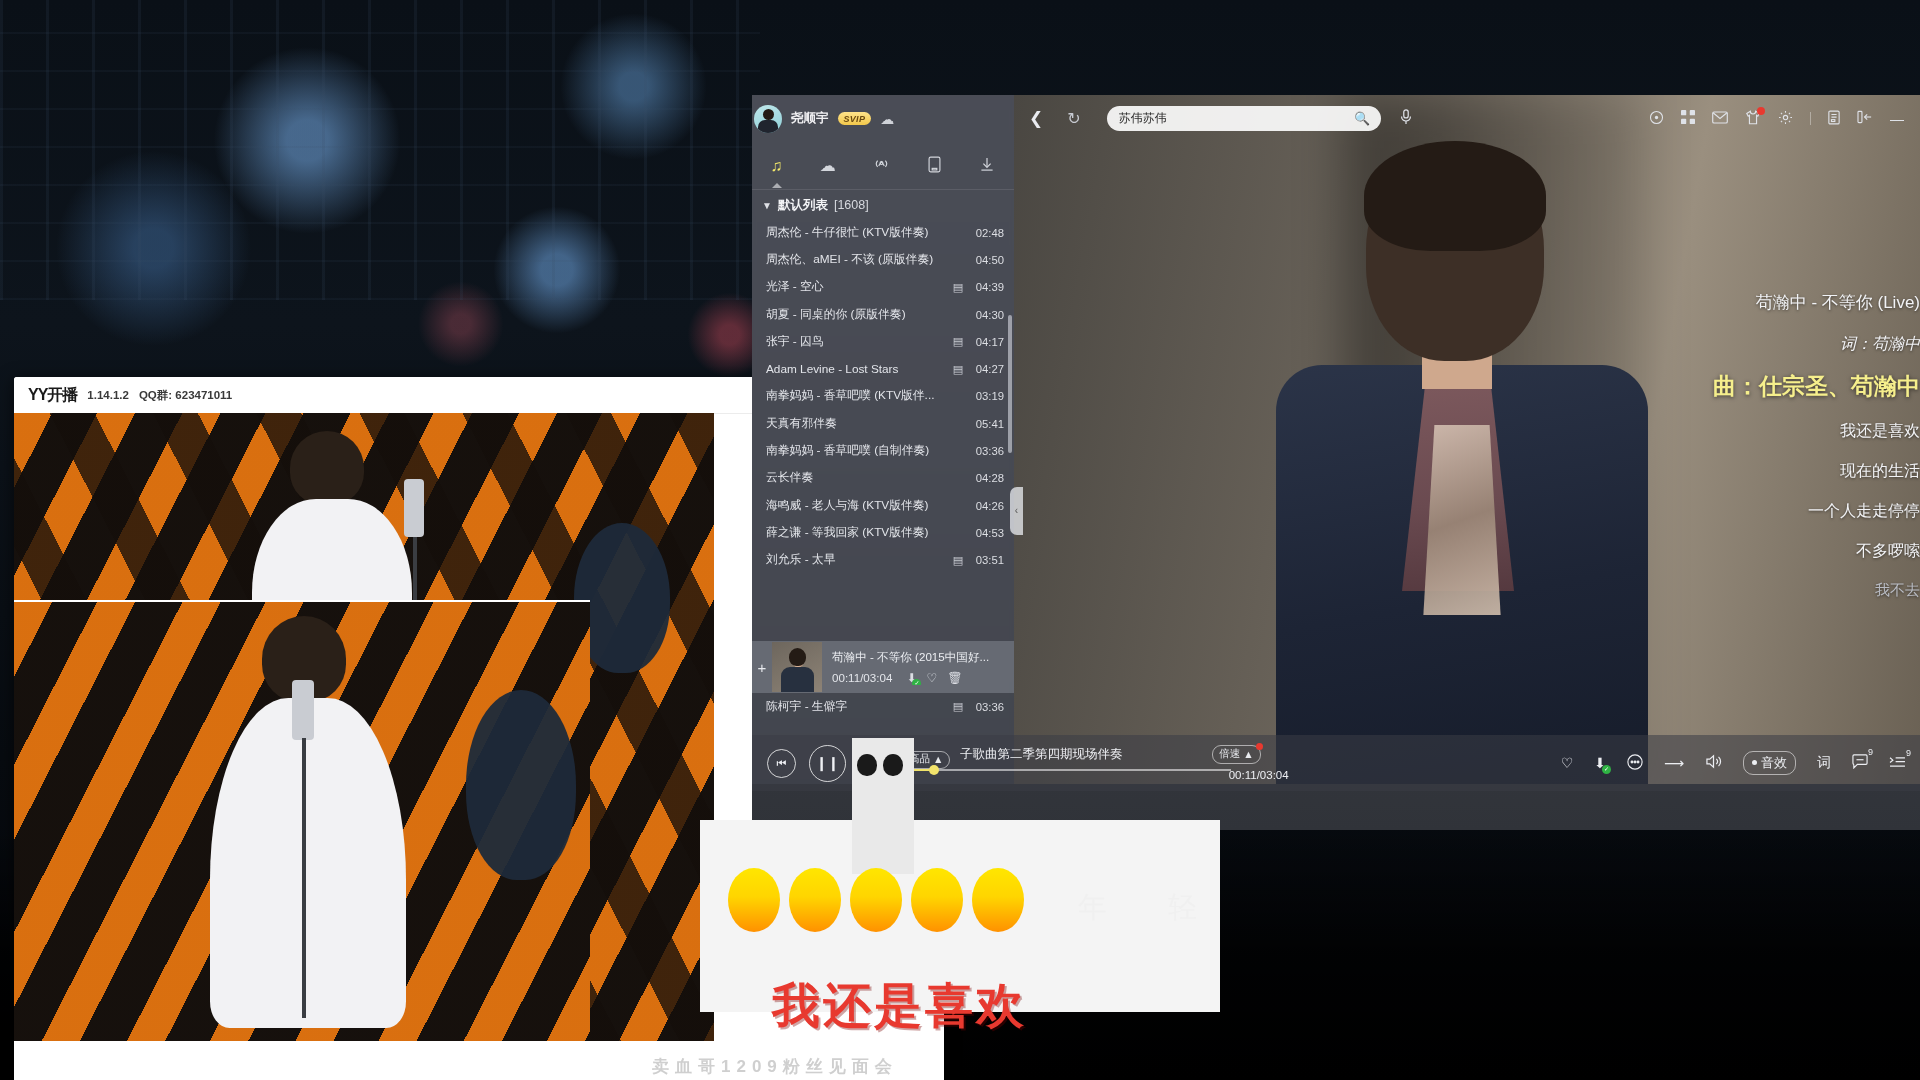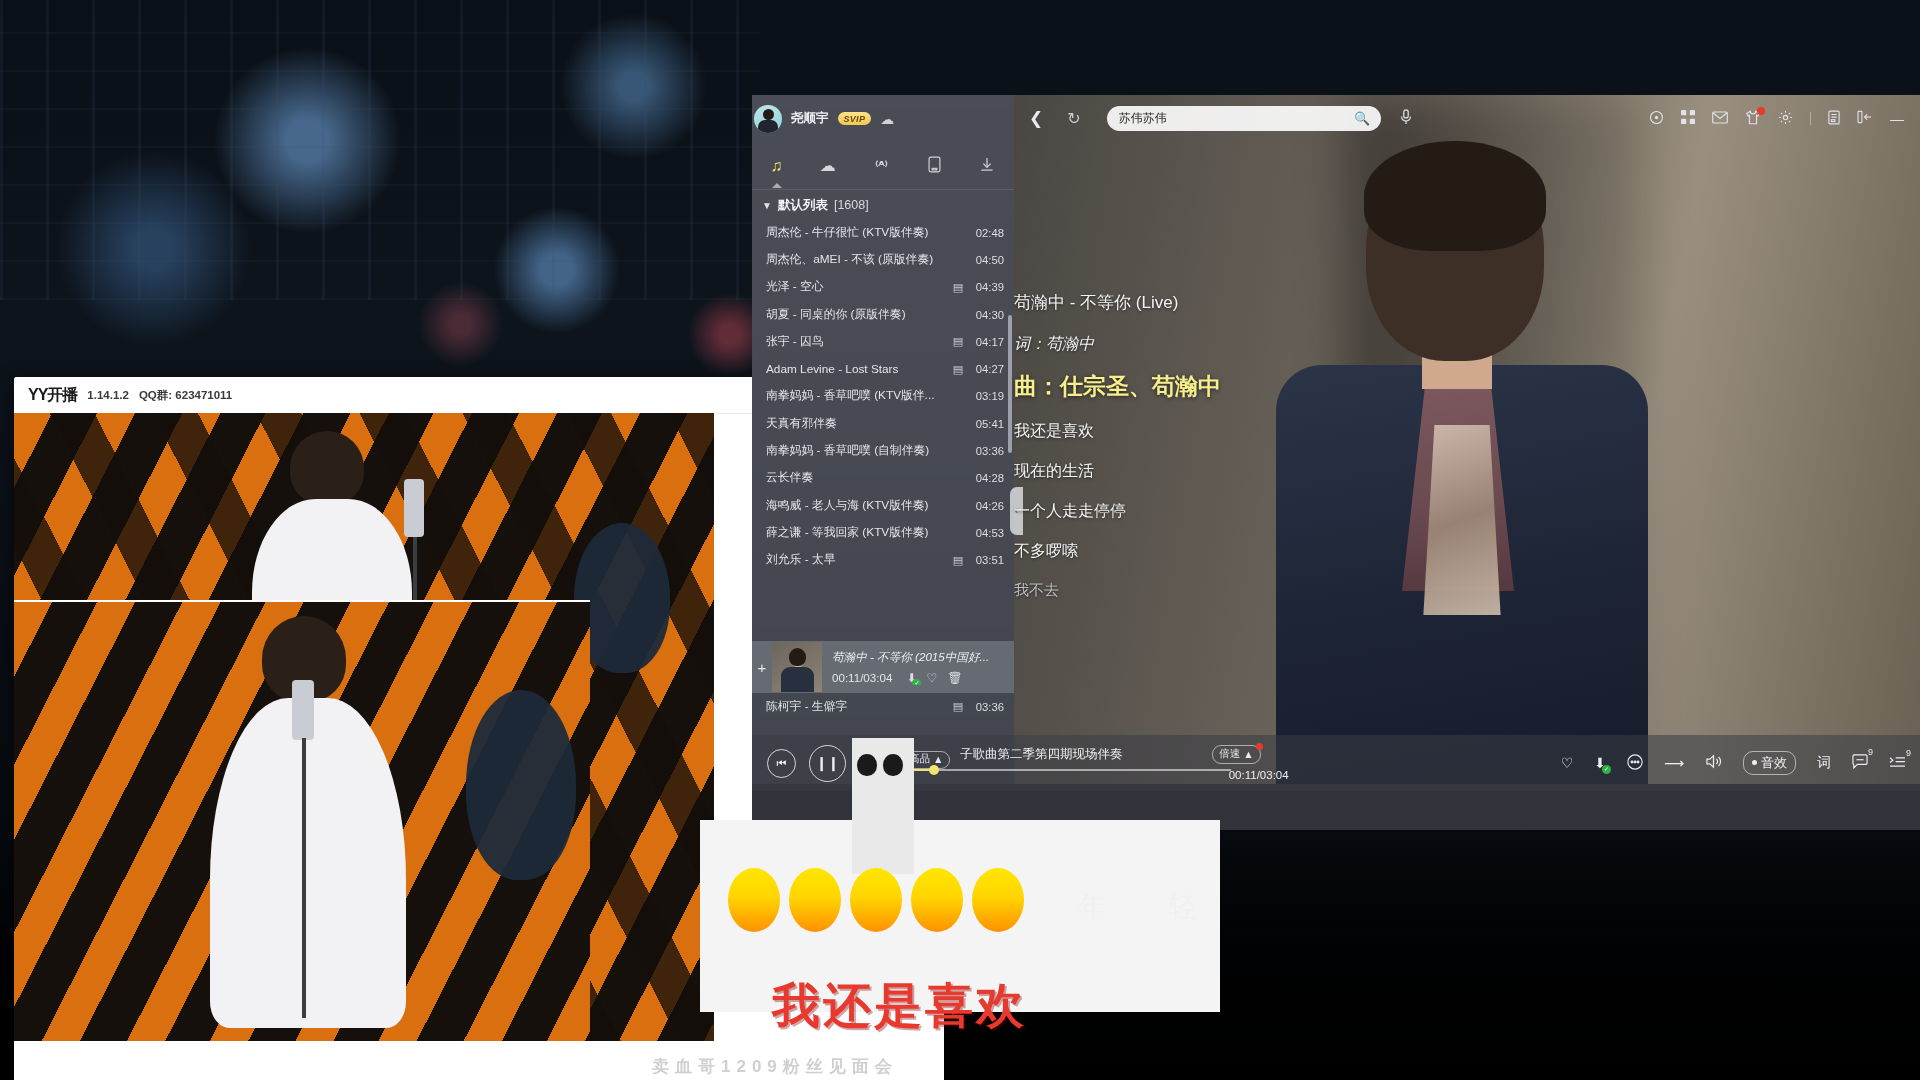--- a/index.html
+++ b/index.html
@@ -125,21 +125,21 @@
 
   .nowplaying{position:absolute;left:0;width:262px;height:52px;display:flex;align-items:center;
     background:rgba(150,155,165,.42);top:546px;}
   .np-plus{width:20px;text-align:center;color:#e8eaee;font-size:15px;flex:none;}
   .np-thumb{width:50px;height:50px;flex:none;overflow:hidden;position:relative;
     background:linear-gradient(150deg,#6d665d,#8d8376);}
   .np-thumb .t-head{position:absolute;left:17px;top:6px;width:17px;height:18px;border-radius:50% 50% 45% 45%;background:#241b15;}
   .np-thumb .t-face{position:absolute;left:20px;top:11px;width:12px;height:14px;border-radius:45%;background:#dcb396;}
   .np-thumb .t-body{position:absolute;left:9px;top:25px;width:33px;height:26px;border-radius:9px 9px 0 0;background:#27303f;}
   .np-info{flex:1;padding-left:10px;overflow:hidden;}
-  .np-title{color:#eceef2;font-size:11.6px;white-space:nowrap;overflow:hidden;text-overflow:ellipsis;font-style:italic;}
+  .np-title{color:#eceef2;font-size:11.6px;white-space:nowrap;overflow:hidden;text-overflow:ellipsis;}
   .np-time{color:#e4e6eb;font-size:11.6px;margin-top:6px;display:flex;align-items:center;gap:14px;}
   .np-acts{display:flex;align-items:center;gap:10px;color:#dcdee4;font-size:12px;}
   .dl-ok{position:relative;}
   .dl-ok .ok{position:absolute;right:-5px;bottom:-3px;width:9px;height:9px;border-radius:50%;
     background:#2fb344;color:#fff;font-size:6px;line-height:9px;text-align:center;}
 
   .after-np{position:absolute;left:0;top:598px;width:262px;}
 
   .side-scroll{position:absolute;right:2px;top:220px;width:4px;height:138px;border-radius:2px;
     background:rgba(230,232,238,.55);}
@@ -162,21 +162,21 @@
   .divider{width:1px;height:13px;background:rgba(255,255,255,.35);}
 
   
   .qq-nav{position:absolute;left:262px;top:47px;width:906px;height:40px;display:flex;align-items:center;
     justify-content:center;gap:52px;}
   .qq-nav a{color:#f2f4f7;font-size:14.5px;text-decoration:none;cursor:pointer;}
   .qq-nav a.active{color:#f3ea6d;font-weight:bold;}
 
   
   .lyrics{position:absolute;left:262px;top:180px;width:906px;height:440px;
-    display:flex;flex-direction:column;align-items:flex-start;text-align:center;pointer-events:none;}
+    display:flex;flex-direction:column;align-items:flex-end;text-align:center;pointer-events:none;}
   .ly{color:#f2f3f6;text-shadow:0 1px 3px rgba(0,0,0,.55);}
   .ly-title{font-size:17px;margin-top:16px;}
   .ly-sub{font-size:16px;margin-top:20px;font-style:italic;}
   .ly-hl{font-size:23px;margin-top:16px;color:#f6ef8c;text-shadow:0 1px 4px rgba(0,0,0,.6);font-weight:bold;}
   .ly-l{font-size:16px;margin-top:19px;}
   .ly-dim{font-size:15px;margin-top:19px;color:#b9bcc4;}
 
   
   .playbar{position:absolute;left:752px;top:735px;width:1168px;height:56px;
     background:rgba(58,61,69,.55);display:flex;align-items:center;}

